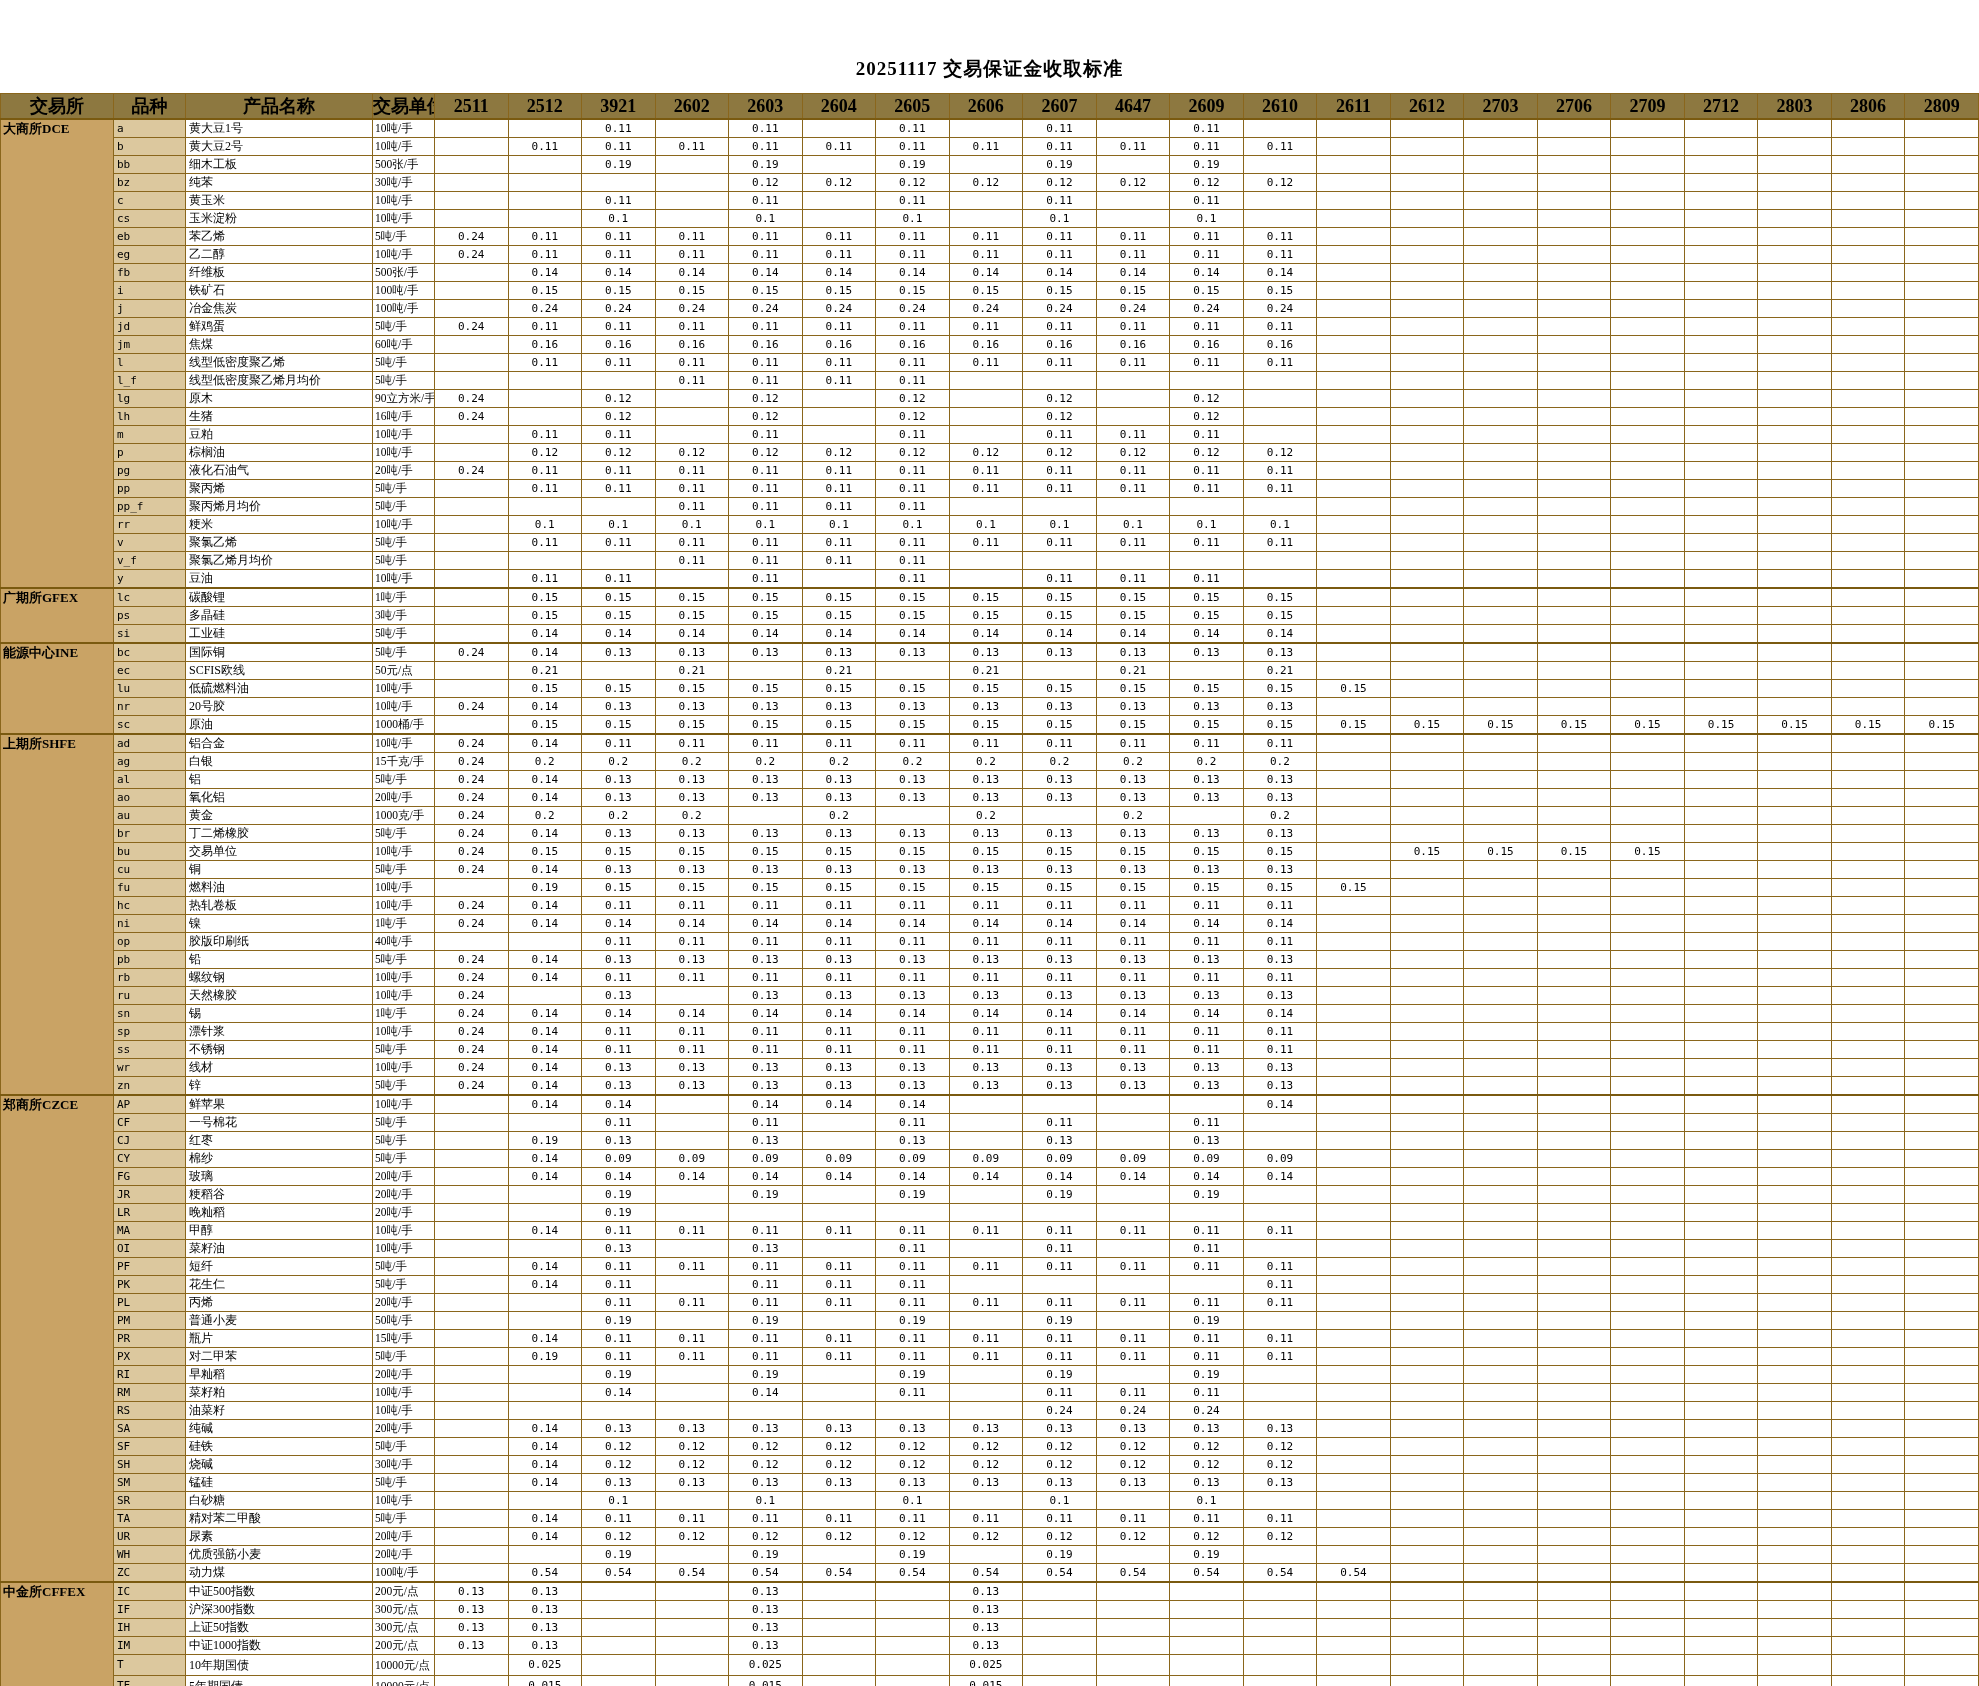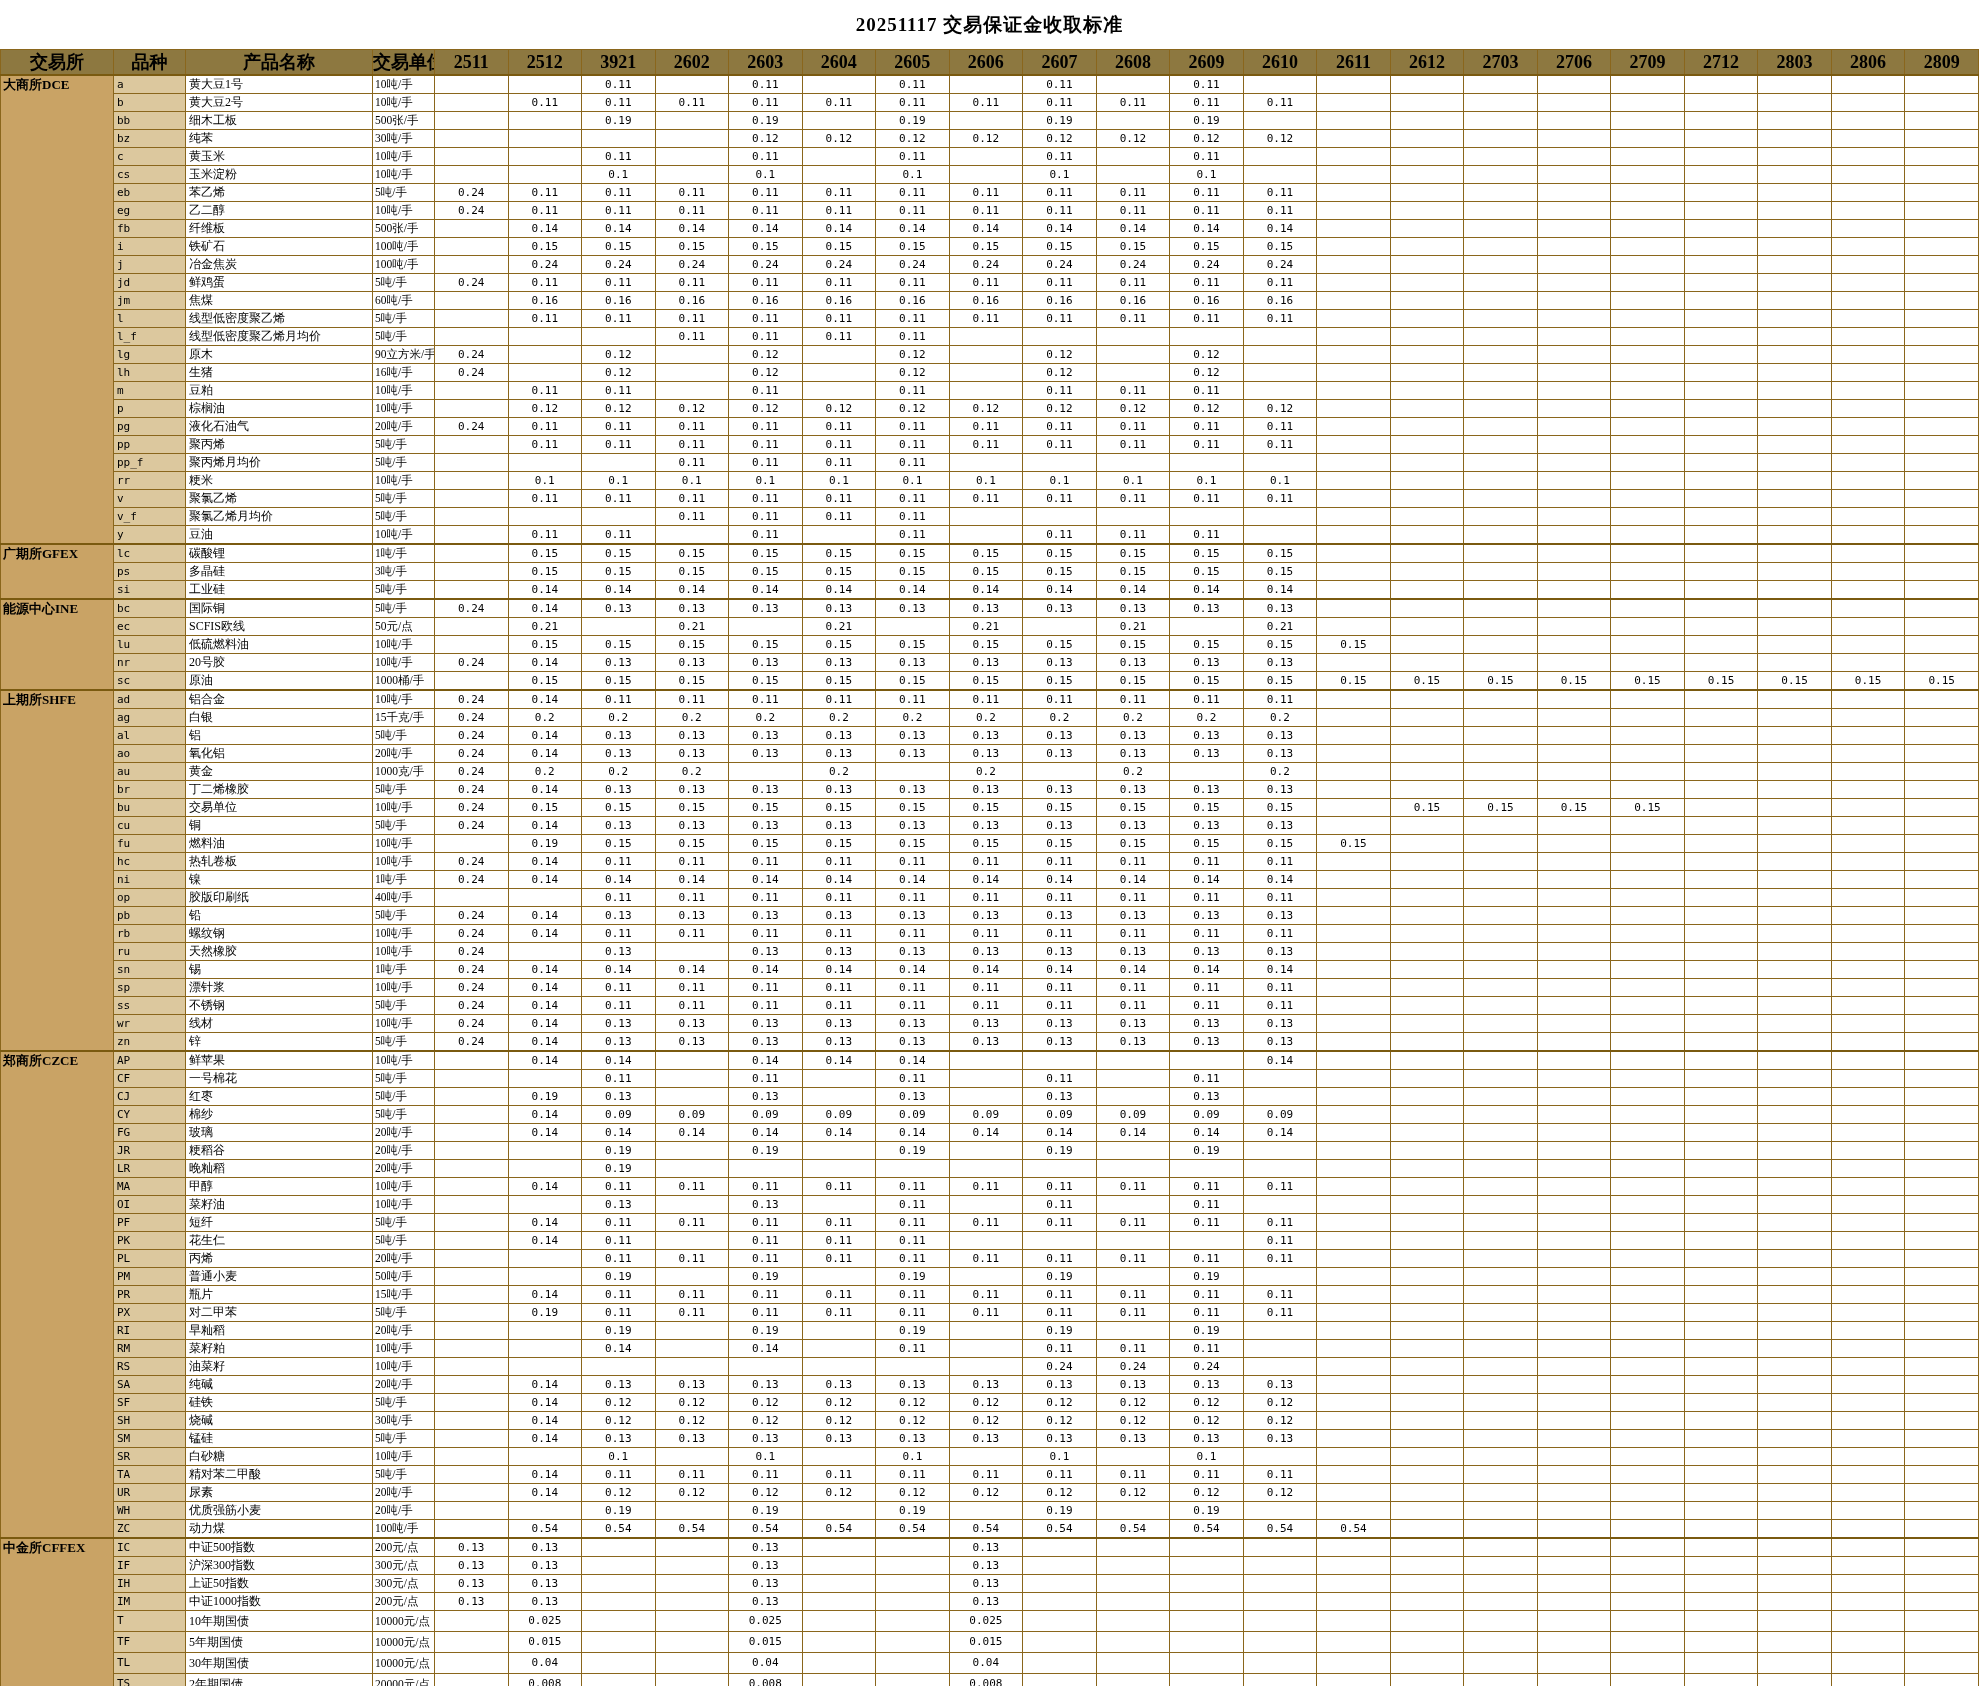--- a/index.html
+++ b/index.html
@@ -3,21 +3,21 @@
 <meta charset="utf-8">
 <style>
   :root{
     --header-bg:#8d7840; --exchange-bg:#c9a365; --symbol-bg:#dcc89e;
     --border:#8a661c; --group-border:#7a5a10; --cell-bg:#ffffff; --text:#000000;
   }
   html,body{margin:0;padding:0;background:#fff;}
   body{width:1979px;height:1686px;overflow:hidden;color:var(--text);
        font-family:"Liberation Serif",serif;}
   .title-bar{height:49px;line-height:49px;text-align:center;font-size:19px;
-       font-weight:bold;letter-spacing:1px;font-family:"Liberation Serif",serif;}
+       font-weight:bold;letter-spacing:1px;font-family:"Liberation Serif",serif;margin-top:44px;}
   table{border-collapse:collapse;table-layout:fixed;width:1979px;}
   th,td{border:1px solid var(--border);overflow:hidden;white-space:nowrap;
        padding:0;box-sizing:border-box;background:var(--cell-bg);}
   th{background:var(--header-bg);font-size:18px;font-weight:bold;height:18px;text-align:center;}
   td{height:17px;font-size:12px;line-height:17px;}
   td.c-exchange{background:var(--exchange-bg);font-weight:bold;vertical-align:top;
        text-align:left;font-size:13px;padding:0 2px;line-height:18px;margin-left:23px;}
   td.c-symbol{background:var(--symbol-bg);text-align:left;padding-left:3px;
        font-family:"DejaVu Sans Mono",monospace;font-size:11px;}
   td.c-product{text-align:left;padding-left:3px;}
@@ -67,21 +67,21 @@
         <th>交易单位</th>
         <th>2511</th>
         <th>2512</th>
         <th>3921</th>
         <th>2602</th>
         <th>2603</th>
         <th>2604</th>
         <th>2605</th>
         <th>2606</th>
         <th>2607</th>
-        <th>2608</th>
+        <th>4647</th>
         <th>2609</th>
         <th>2610</th>
         <th>2611</th>
         <th>2612</th>
         <th>2703</th>
         <th>2706</th>
         <th>2709</th>
         <th>2712</th>
         <th>2803</th>
         <th>2806</th>

